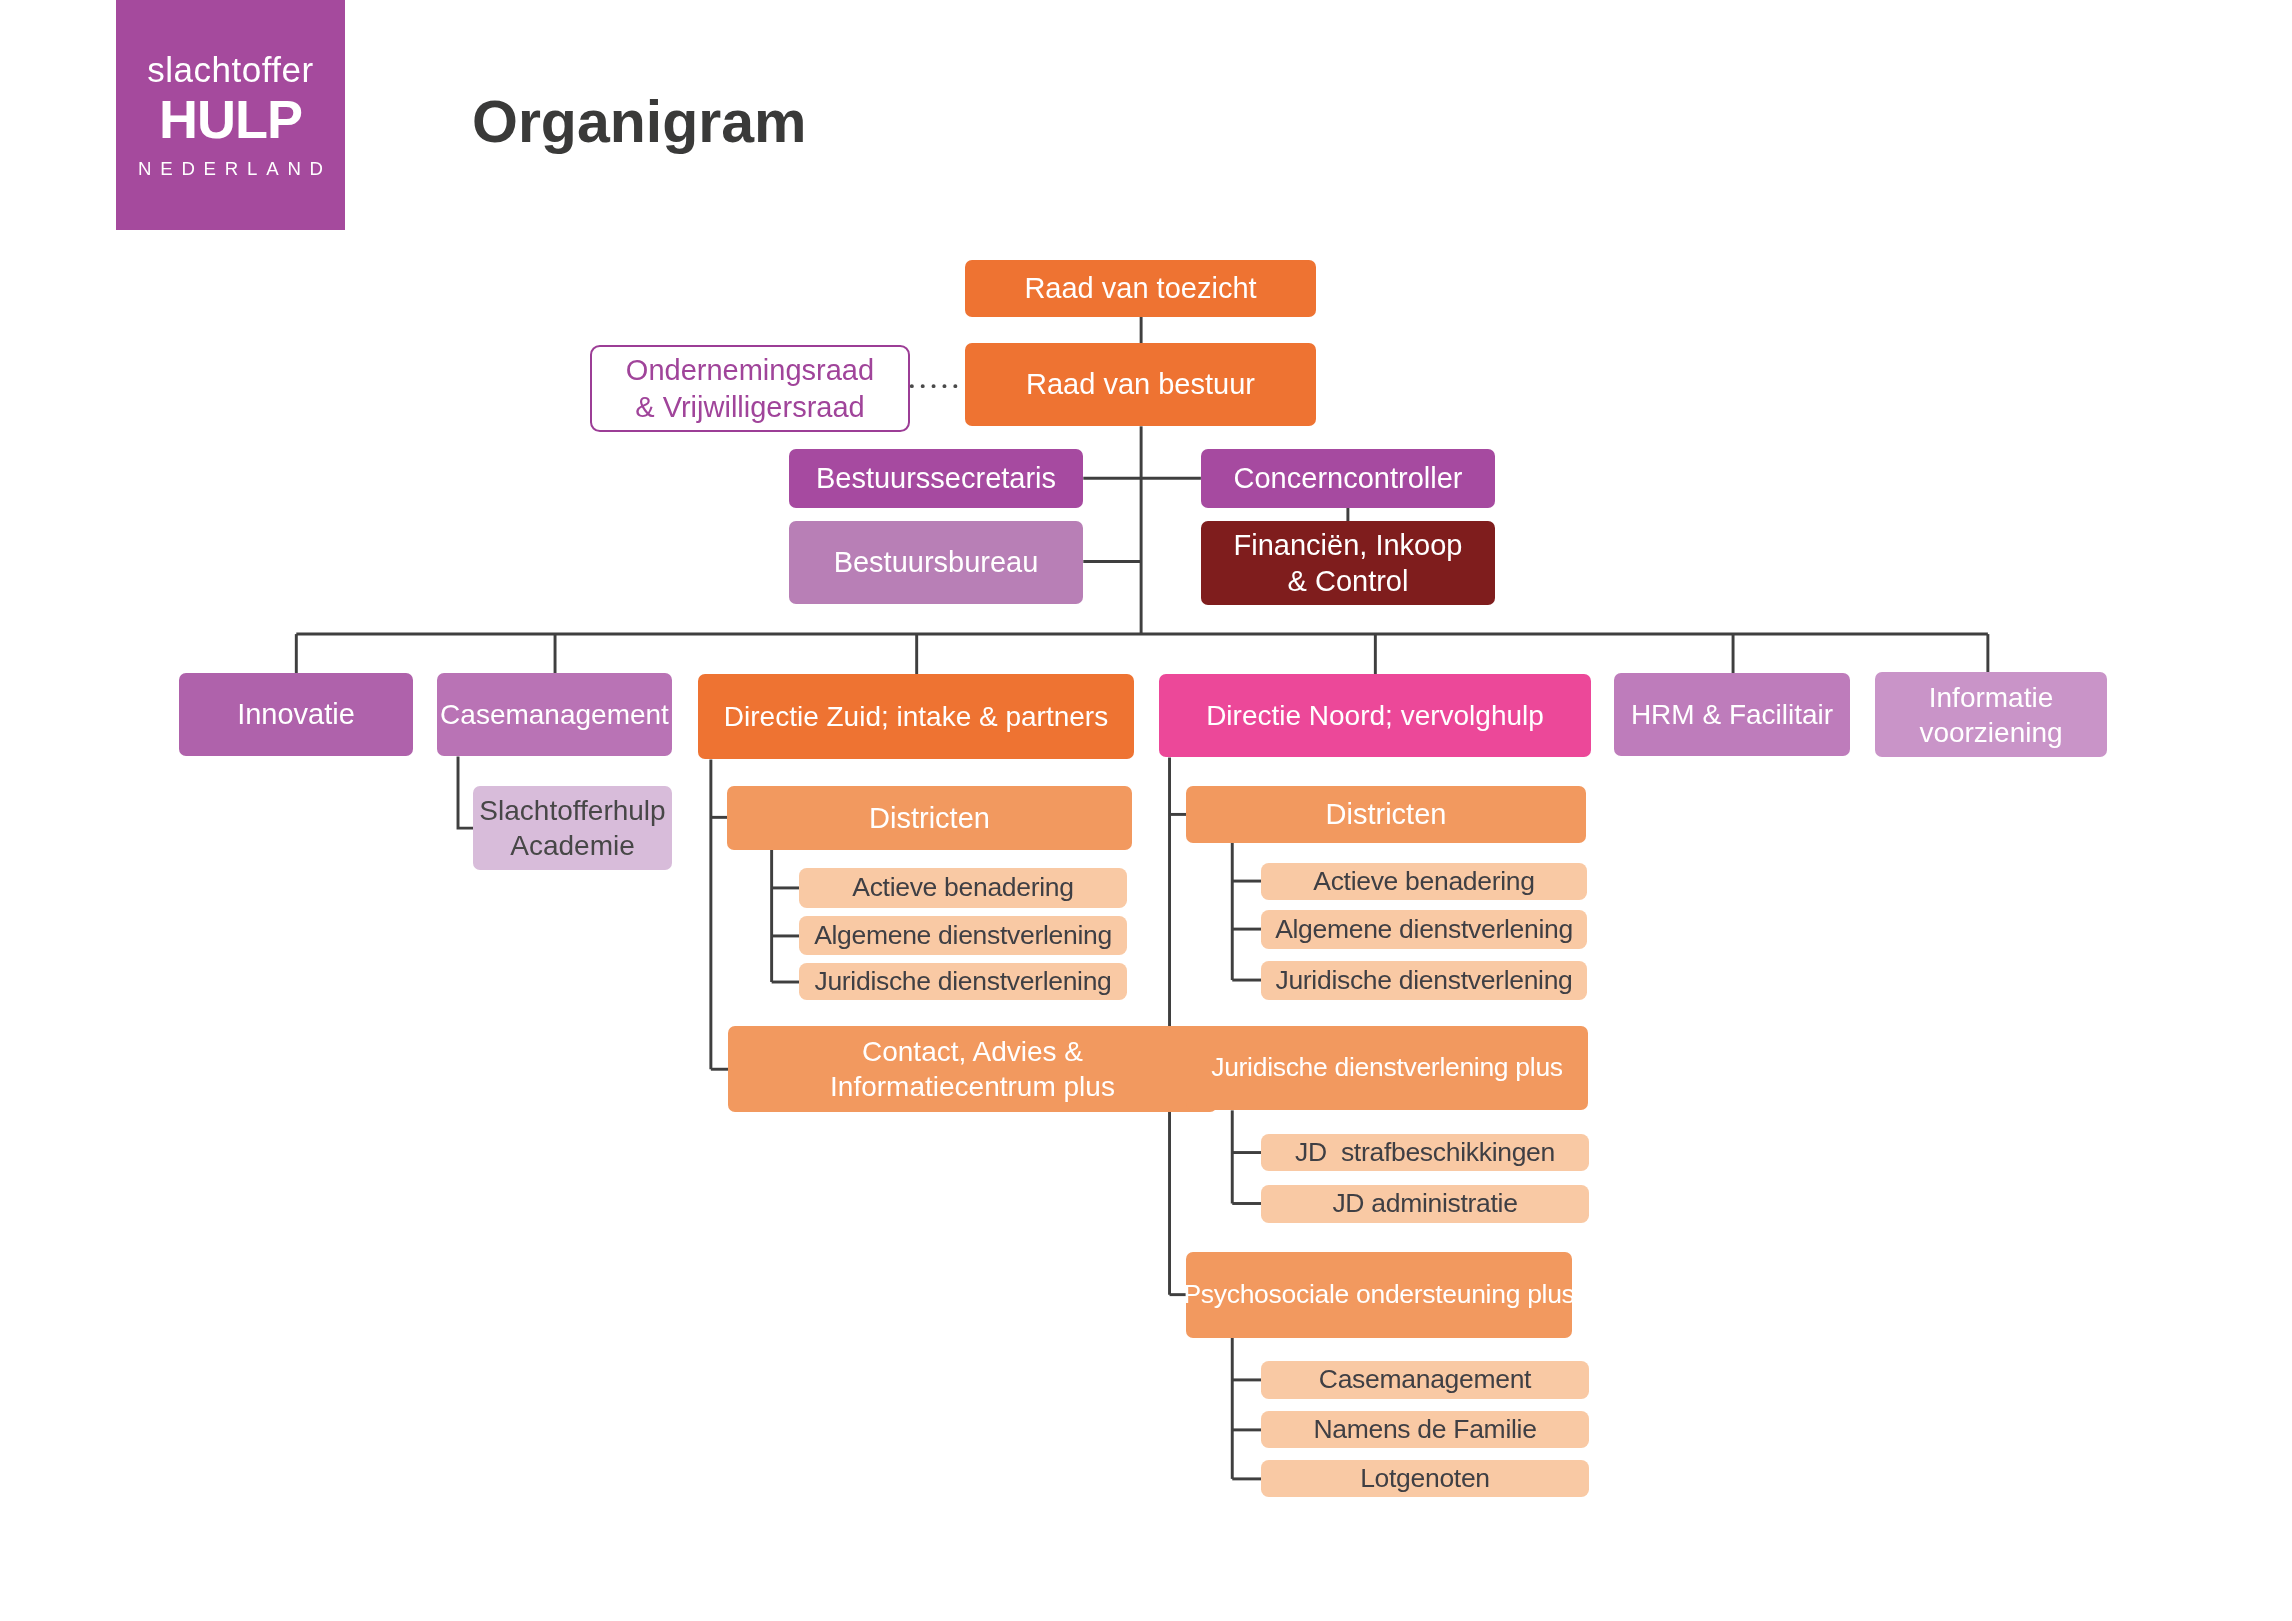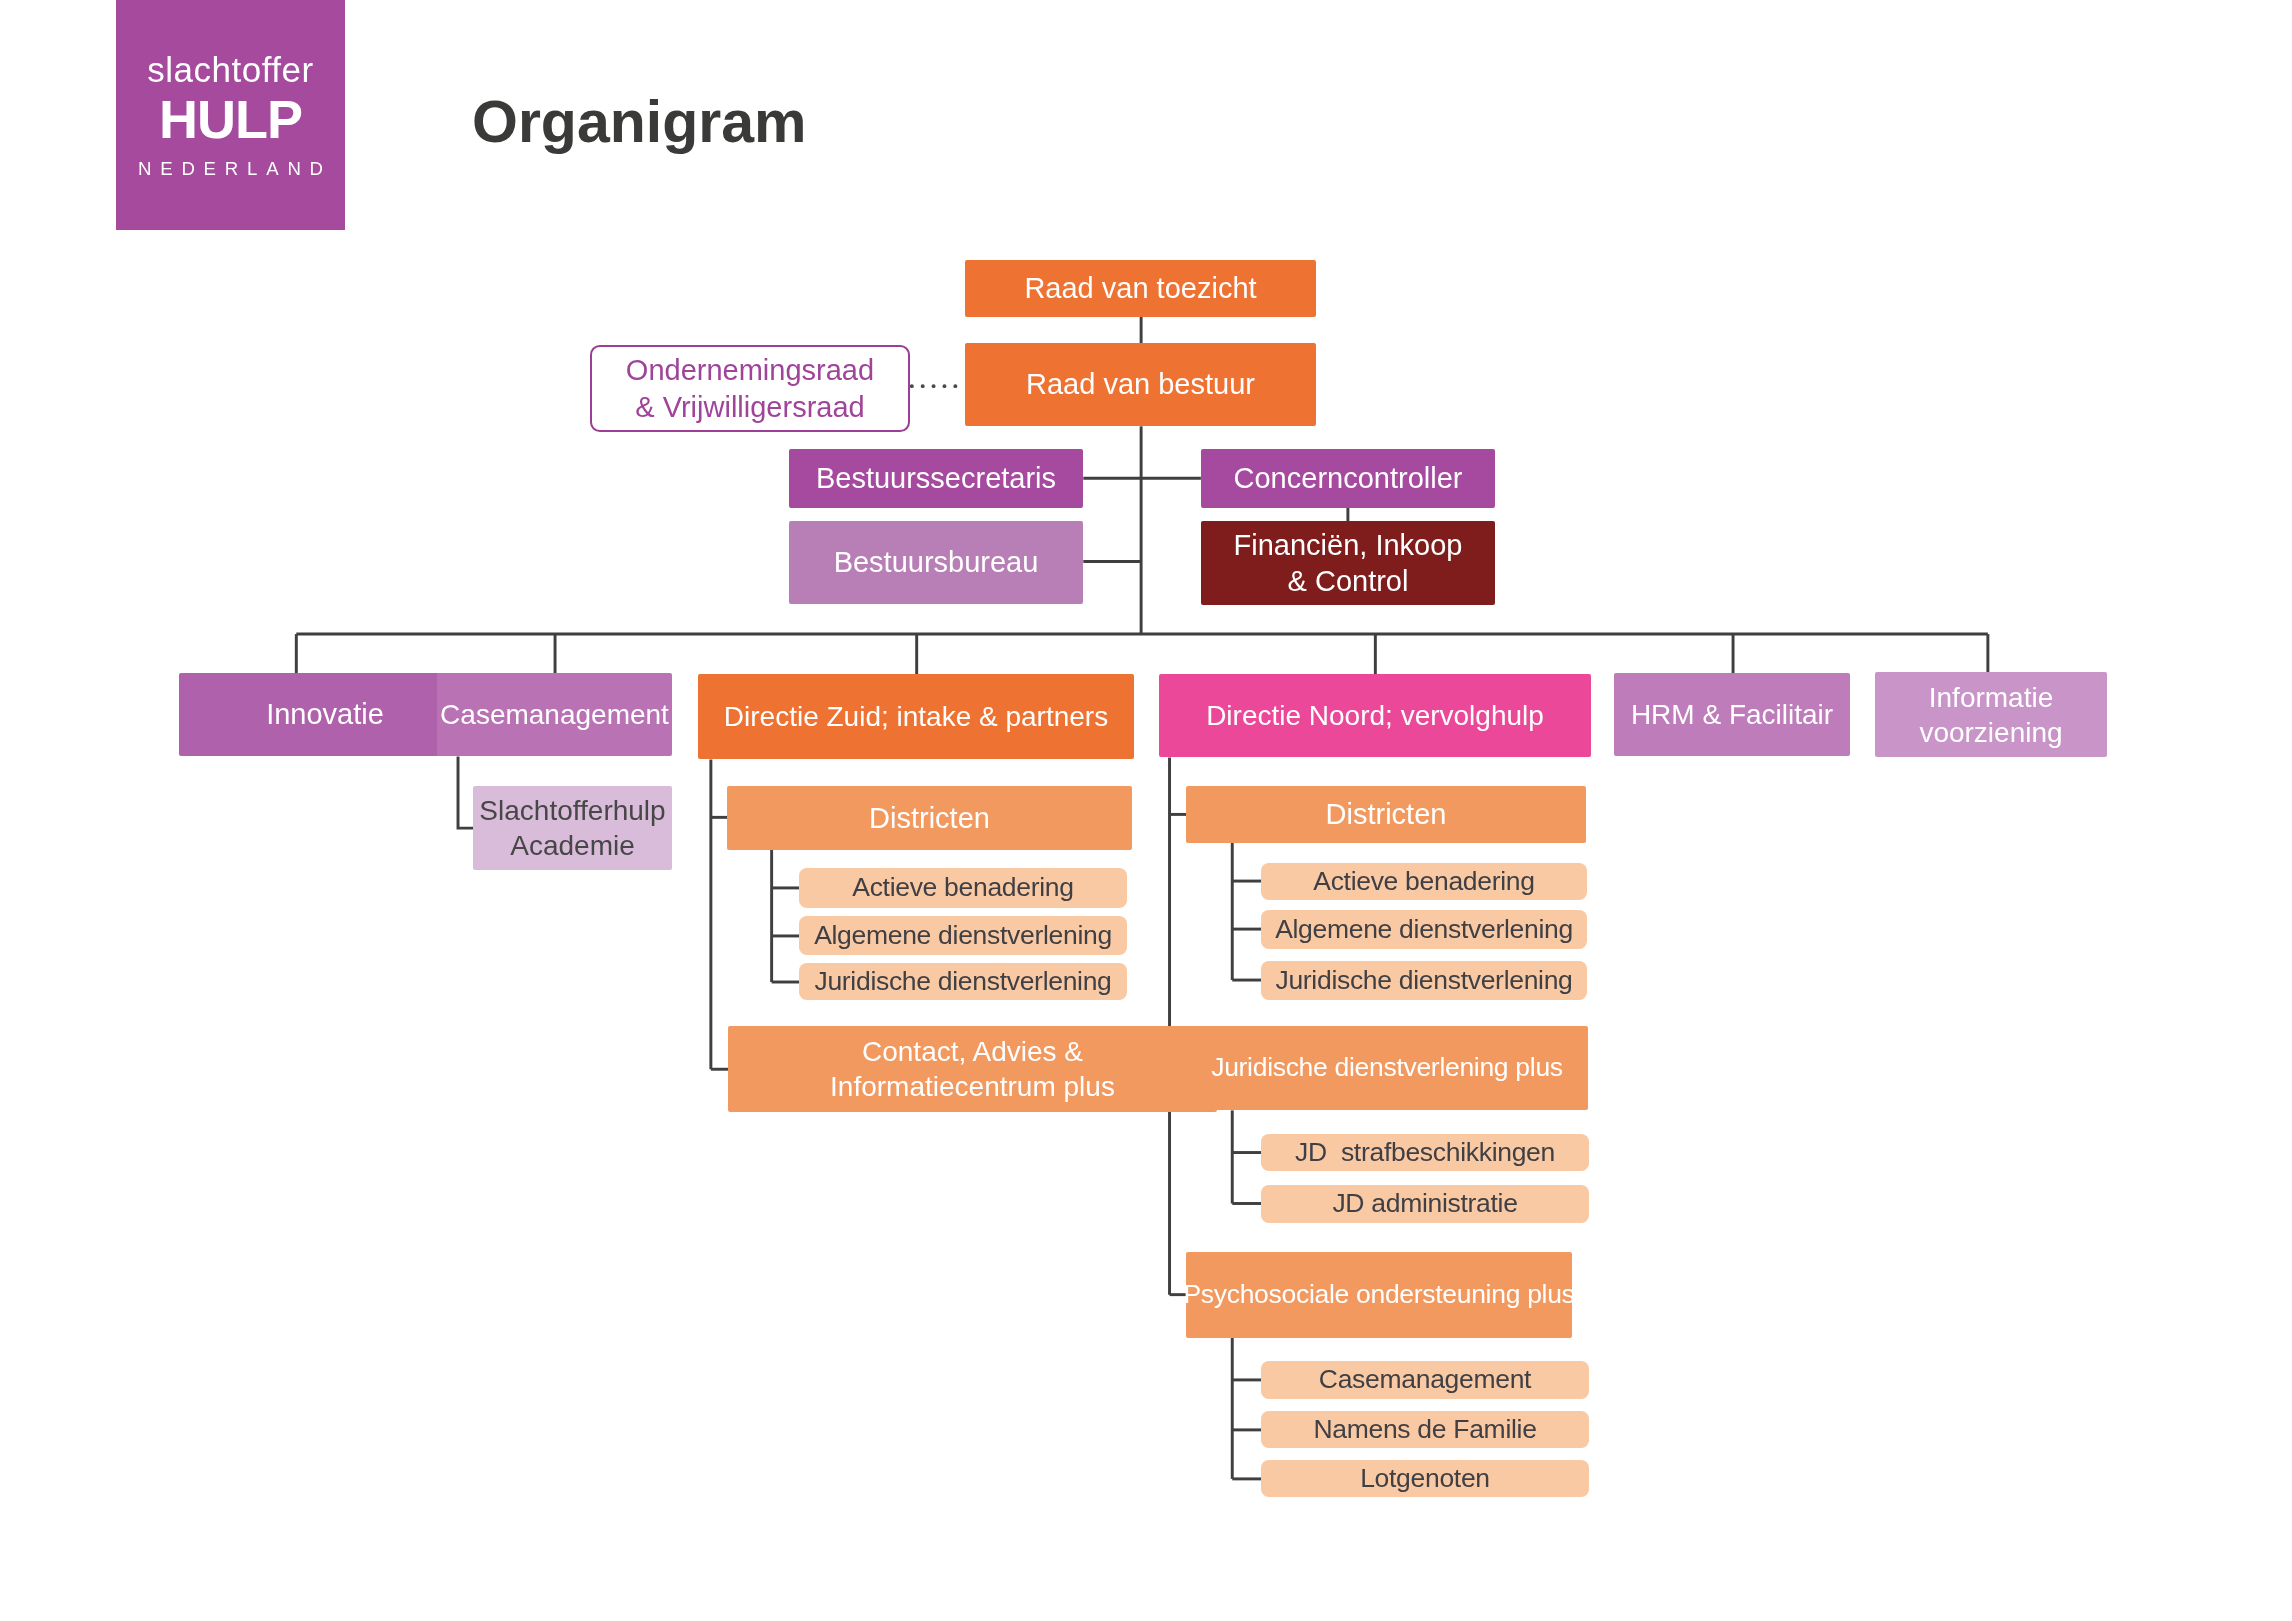--- a/index.html
+++ b/index.html
@@ -26,30 +26,30 @@
   }
   
   svg.wires{position:absolute;left:0;top:0;width:2293px;height:1621px;}
   svg.wires path{stroke:#3F3F3F;stroke-width:3;fill:none;}
   svg.wires path.dotted{stroke:#4A4A4A;stroke-width:4;stroke-dasharray:0.1 11;stroke-linecap:round;}
   
   .nd{
     position:absolute;display:flex;flex-direction:column;
     align-items:center;justify-content:center;
     text-align:center;color:#ffffff;font-size:29px;
-    border-radius:2px;line-height:1.25;white-space:nowrap;
+    border-radius:7px;line-height:1.25;white-space:nowrap;
   }
   .c-orange      {background:#EE7332;}
   .c-orange-deep {background:#ec4899;}
   .c-orange-mid  {background:#F2995F;}
   .c-orange-pale {background:#F9C9A4;color:#3F3F44;font-size:26.5px;border-radius:7.8px;letter-spacing:-0.3px;}
   .c-purple-dark {background:#A64AA0;}
   .c-purple-med  {background:#B87FB6;}
   .c-purple-light{background:#7f1d1d;}
-  .c-innovatie   {background:#AF62AB;padding-left:29px;}
+  .c-innovatie   {background:#AF62AB;}
   .c-kennis      {background:#B973B5;}
   .c-academie    {background:#D8BCDA;color:#474747;}
   .c-hrm         {background:#BE7CBB;}
   .c-info        {background:#C994C8;}
   .c-outline{
     background:#ffffff;border:2.9px solid #9C3D96;color:#A0449A;border-radius:9.8px;
   }
   .sm29{font-size:28px;}
   .sm27{font-size:26.5px;letter-spacing:-0.3px;}
   .ws-pre{white-space:pre;}

